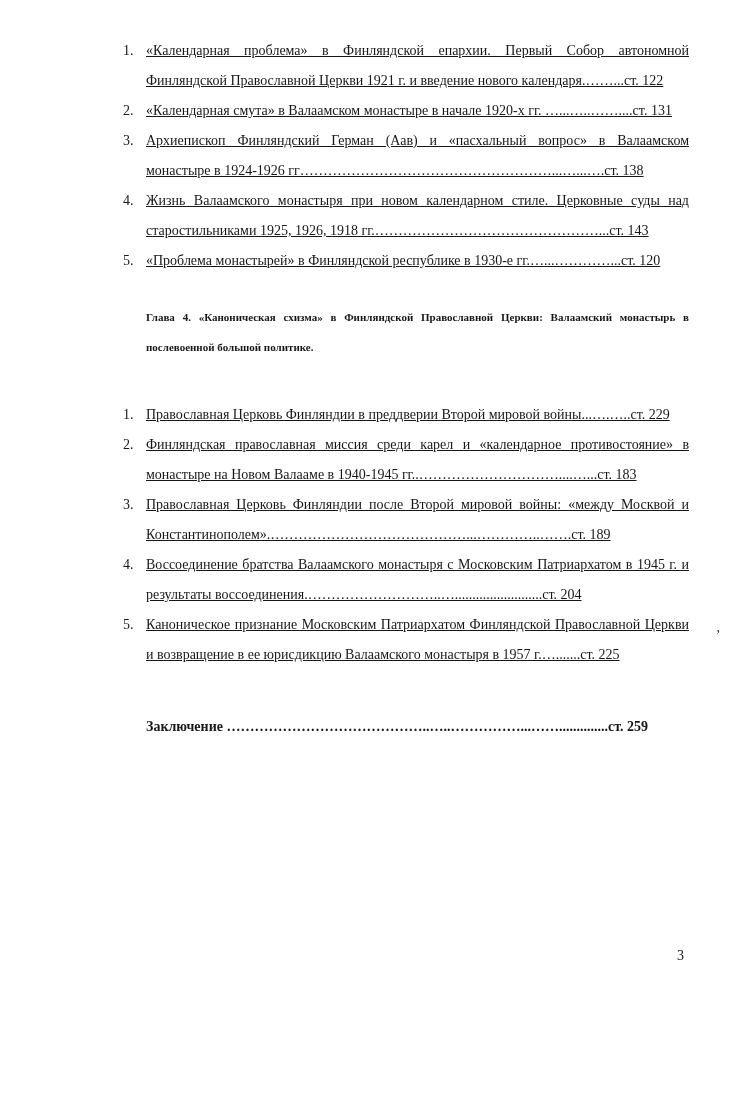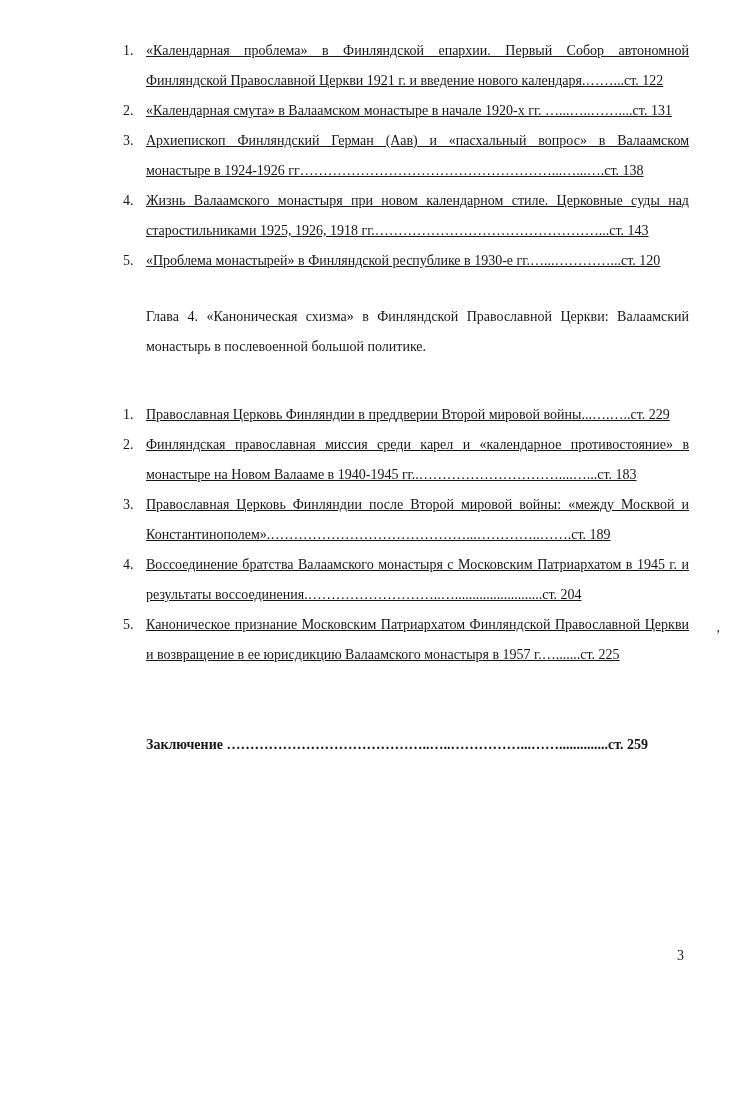--- a/index.html
+++ b/index.html
@@ -20,32 +20,32 @@
     right: 44px;
     top: 36px;
     font-size: 14px;
     line-height: 30px;
   }
   .toc-list { list-style: none; }
   .toc-item { display: flex; }
   .toc-num { flex: 0 0 23px; width: 23px; }
   .toc-text { flex: 1; text-align: justify; word-break: break-word; text-decoration: underline; }
   .chapter-heading {
-    font-weight: normal;
-    font-size: 14px;
+    font-weight: bold;
+    font-size: 11px;
     line-height: 30px;
     margin: 26px 0 38px 23px;
     text-align: justify;
   }
   .entry {
     margin-left: 23px;
     font-weight: bold;
     text-align: justify;
   }
-  .entry-conclusion { margin-top: 60px; }
+  .entry-conclusion { margin-top: 42px; }
   .entry-bibliography { margin-top: 30px; }
   .page-number {
     position: absolute;
     right: 49px;
     bottom: 136px;
     font-size: 14px;
   }
   .margin-artifact {
     position: absolute;
     right: 13px;

